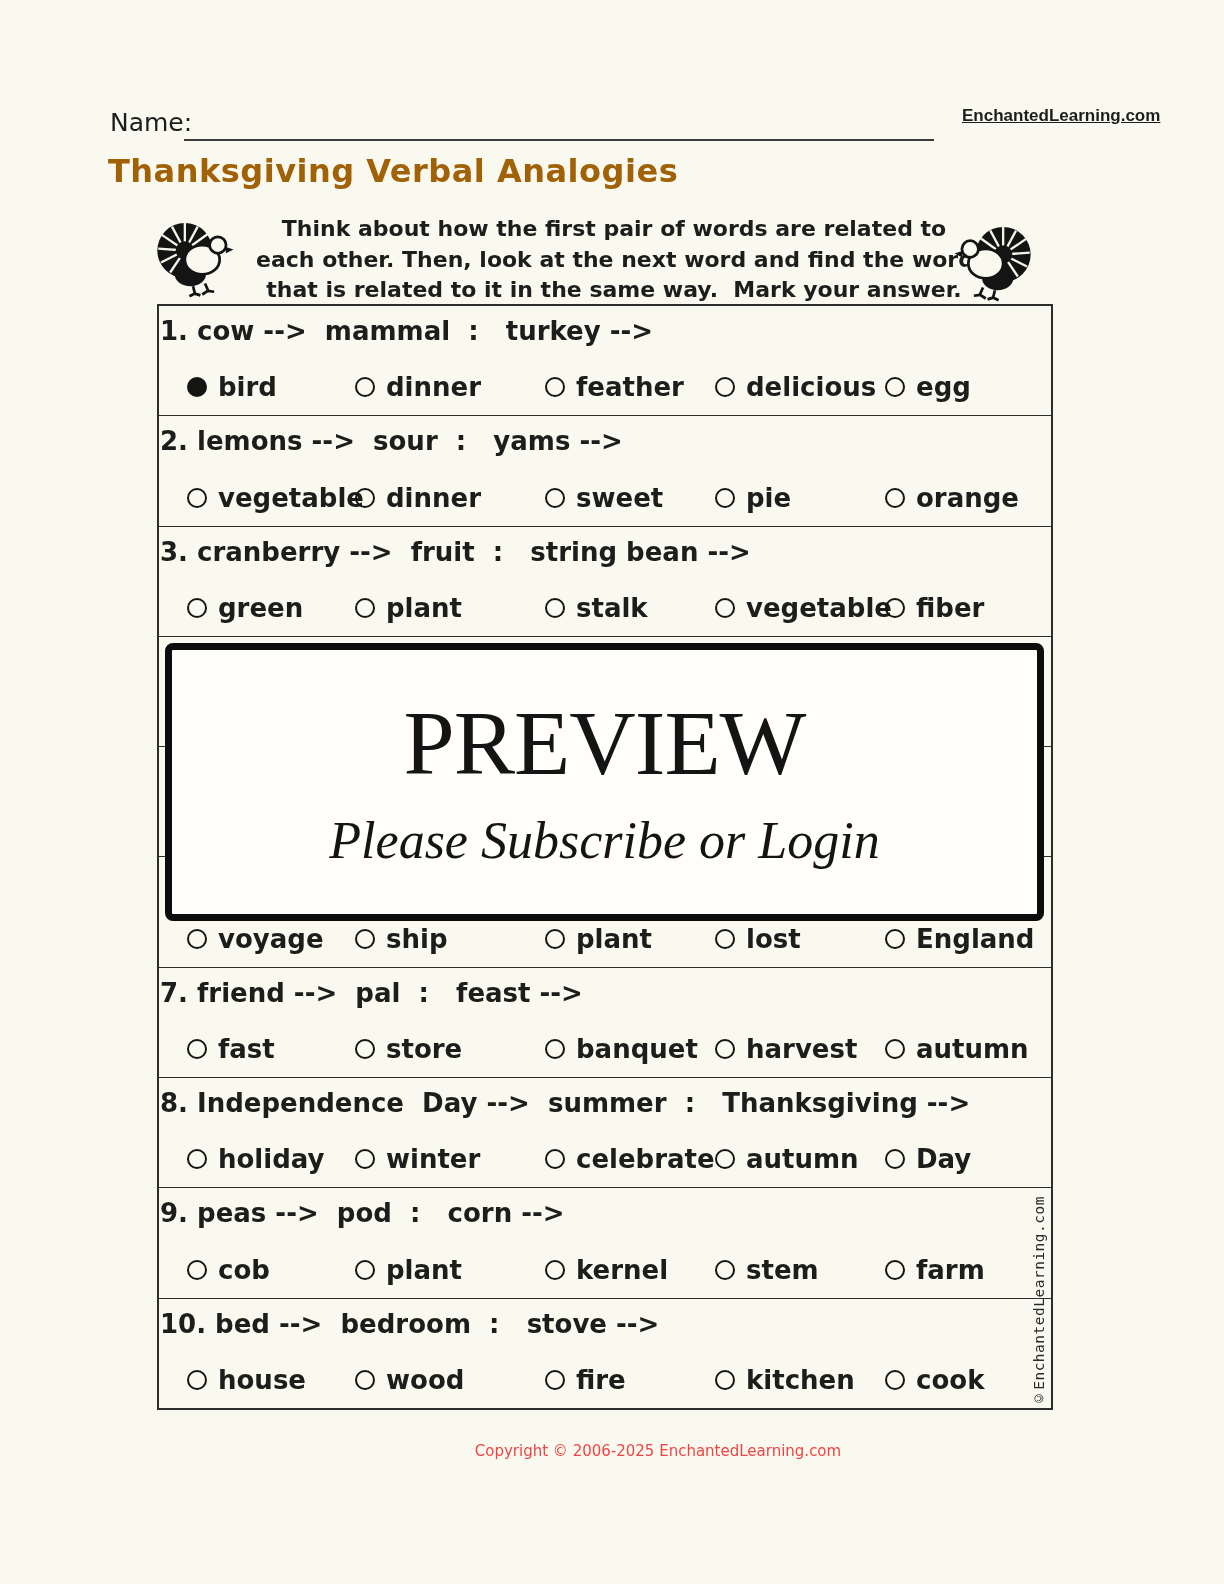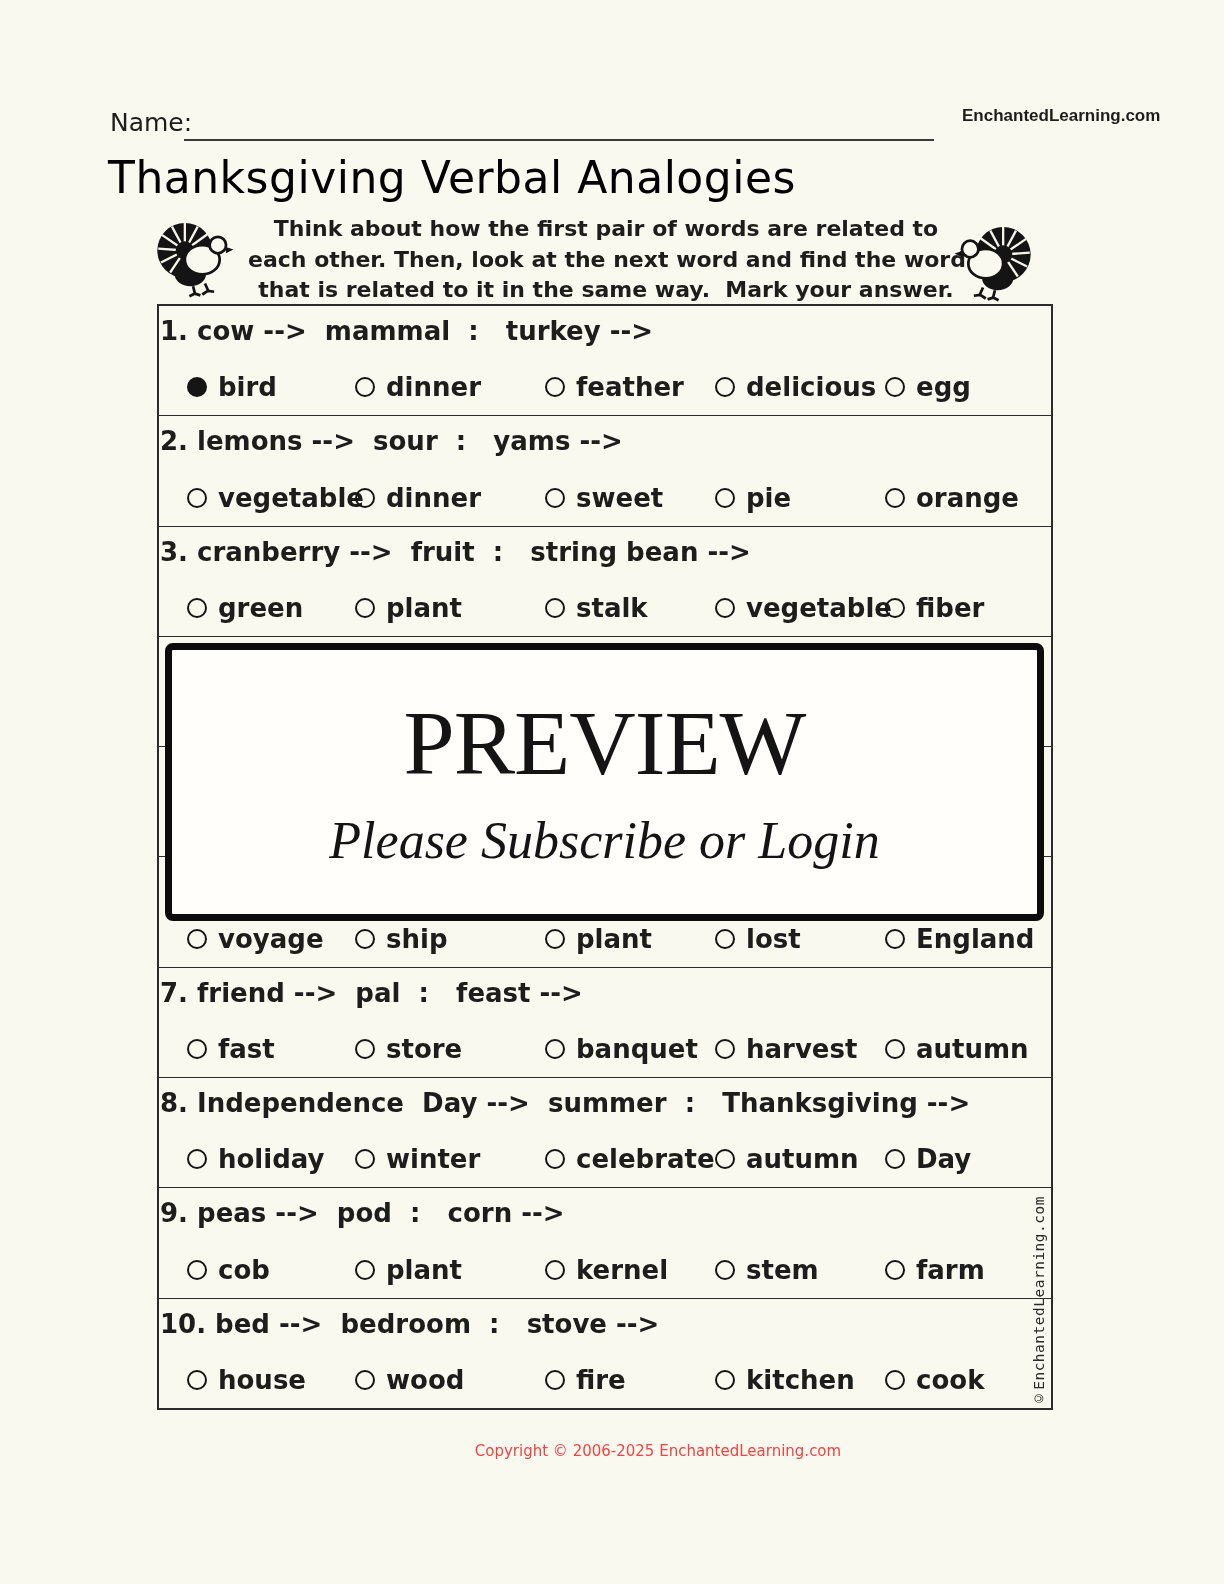--- a/index.html
+++ b/index.html
@@ -8,24 +8,24 @@
     width:1224px;height:1584px;
     margin:0 auto;
     background:#faf9f0;
     font-family:"DejaVu Sans", sans-serif;
     color:#1d1d1b;
     overflow:hidden;
   }
   
   .name-label{position:absolute;left:110px;top:108px;font-size:25px;font-weight:500;}
   .name-line{position:absolute;left:184px;top:112px;width:750px;height:27px;border-bottom:2px solid #3a3a38;}
-  .brand{position:absolute;left:962px;top:106px;font-size:17px;font-weight:700;font-family:"Liberation Sans",sans-serif;}
-  .title{position:absolute;left:108px;top:152px;margin:0;font-size:44px;font-weight:400;color:#000000;letter-spacing:0.5px;}
-  
-  .instructions{position:absolute;left:248px;top:214px;width:716px;text-align:center;
+  .brand{position:absolute;left:962px;top:106px;font-size:17px;font-weight:700;font-family:"Liberation Sans",sans-serif;text-decoration:underline;}
+  .title{position:absolute;left:108px;top:152px;margin:0;font-size:32px;font-weight:700;color:#a16207;letter-spacing:0.5px;}
+  
+  .instructions{position:absolute;left:256px;top:214px;width:716px;text-align:center;
     font-size:22px;font-weight:700;line-height:30.5px;white-space:pre;}
   .turkey{position:absolute;width:88px;height:88px;}
   .turkey.left{left:150px;top:212px;}
   .turkey.right{left:950px;top:216px;transform:scaleX(-1);}
   
   .qtable{
     position:absolute;left:157px;top:304px;width:896px;height:1106px;
     border:2px solid #2c2c2a;box-sizing:border-box;
     display:flex;flex-direction:column;
   }

